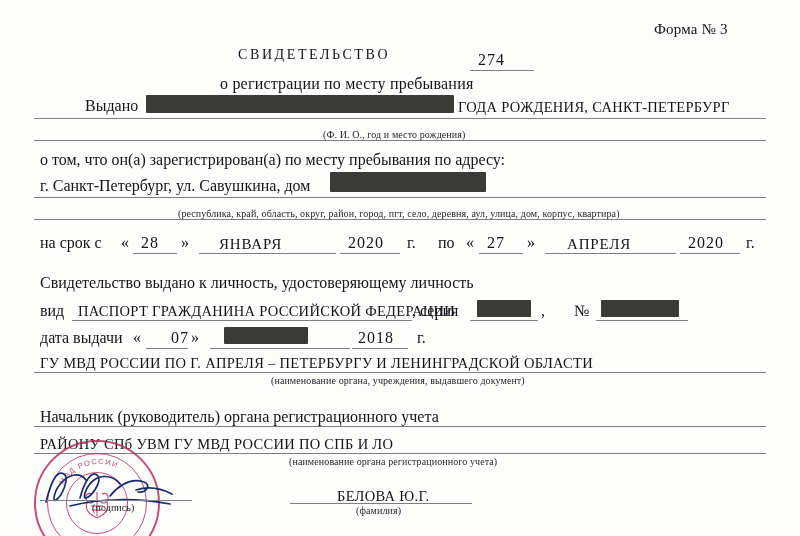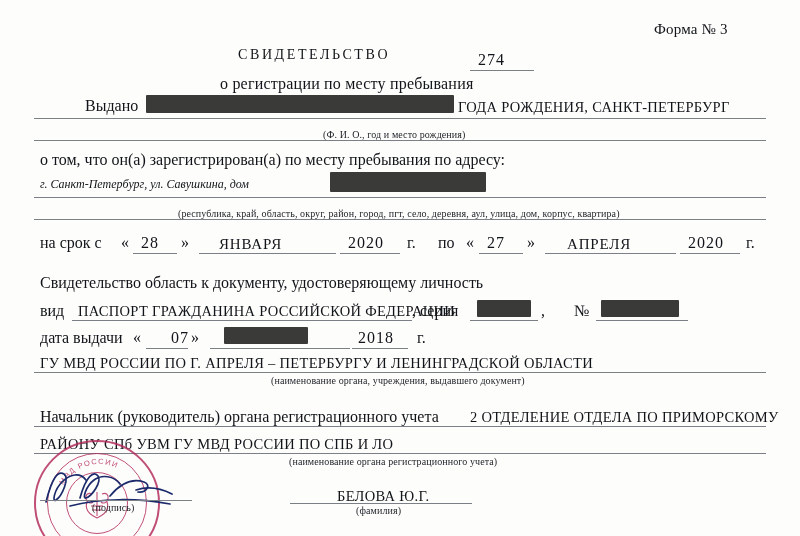--- a/index.html
+++ b/index.html
@@ -68,22 +68,21 @@
   .lbl-sm {
     font-size: 10px;
     color: #23262b;
     letter-spacing: 0.1px;
   }
   .val-caps {
     font-size: 14.5px;
     letter-spacing: 0.3px;
   }
   .val {
-    font-size: 12px;
-    font-style: italic;
+    font-size: 16px;
   }
   .val-bold {
     font-size: 15px;
     letter-spacing: 0.8px;
   }
   .date-num {
     font-size: 16px;
     letter-spacing: 1px;
   }
   .quote {
@@ -199,21 +198,21 @@
   <div class="txt quote" style="left:466px; top:235px;">«</div>
   <div class="txt date-num" style="left:487px; top:235px;">27</div>
   <div class="line" style="left:479px; top:253px; width:44px;"></div>
   <div class="txt quote" style="left:527px; top:235px;">»</div>
   <div class="txt val-bold" style="left:567px; top:237px;">АПРЕЛЯ</div>
   <div class="line" style="left:545px; top:253px; width:131px;"></div>
   <div class="txt date-num" style="left:688px; top:235px;">2020</div>
   <div class="line" style="left:680px; top:253px; width:60px;"></div>
   <div class="txt lbl" style="left:746px; top:235px;">г.</div>
 
-  <div class="txt lbl" style="left:40px; top:275px;">Свидетельство область к документу, удостоверяющему личность</div>
+  <div class="txt lbl" style="left:40px; top:275px;">Свидетельство выдано к личность, удостоверяющему личность</div>
 
   <div class="txt lbl" style="left:40px; top:303px;">вид</div>
   <div class="txt val-caps" style="left:78px; top:304px;">ПАСПОРТ ГРАЖДАНИНА РОССИЙСКОЙ ФЕДЕРАЦИИ</div>
   <div class="line" style="left:72px; top:320px; width:340px;"></div>
   <div class="txt lbl" style="left:412px; top:303px;">, серия</div>
   <span class="redact" style="position:absolute; left:477px; top:300px; width:54px; height:17px;"></span>
   <div class="line" style="left:470px; top:320px; width:68px;"></div>
   <div class="txt lbl" style="left:541px; top:303px;">,</div>
   <div class="txt lbl" style="left:574px; top:303px;">№</div>
   <span class="redact" style="position:absolute; left:601px; top:300px; width:78px; height:17px;"></span>
@@ -228,21 +227,20 @@
   <div class="line" style="left:210px; top:348px; width:140px;"></div>
   <div class="txt date-num" style="left:358px; top:330px;">2018</div>
   <div class="line" style="left:352px; top:348px; width:56px;"></div>
   <div class="txt lbl" style="left:417px; top:330px;">г.</div>
 
   <div class="txt val-caps" style="left:40px; top:356px;">ГУ  МВД  РОССИИ  ПО  Г. АПРЕЛЯ – ПЕТЕРБУРГУ  И  ЛЕНИНГРАДСКОЙ ОБЛАСТИ</div>
   <div class="line" style="left:34px; top:372px; width:732px;"></div>
   <div class="txt lbl-sm" style="left:271px; top:376px;">(наименование органа, учреждения, выдавшего документ)</div>
 
   <div class="txt lbl" style="left:40px; top:409px;">Начальник (руководитель) органа регистрационного учета</div>
-  <div class="txt val-caps" style="left:470px; top:410px;">2 ОТДЕЛЕНИЕ ОТДЕЛА  ПО ПРИМОРСКОМУ</div>
   <div class="line" style="left:34px; top:426px; width:732px;"></div>
 
   <div class="txt val-caps" style="left:40px; top:437px;">РАЙОНУ СПб УВМ  ГУ  МВД  РОССИИ  ПО  СПБ  И  ЛО</div>
   <div class="line" style="left:34px; top:453px; width:732px;"></div>
   <div class="txt lbl-sm" style="left:289px; top:457px;">(наименование органа регистрационного учета)</div>
 
   <div id="stamp">
     <svg class="stamp-arc" viewBox="0 0 126 126">
       <path id="arcTop" d="M 22,63 A 41,41 0 0 1 104,63" fill="none"></path>
       <text font-size="7.5" fill="#b3295a" letter-spacing="1.2">

